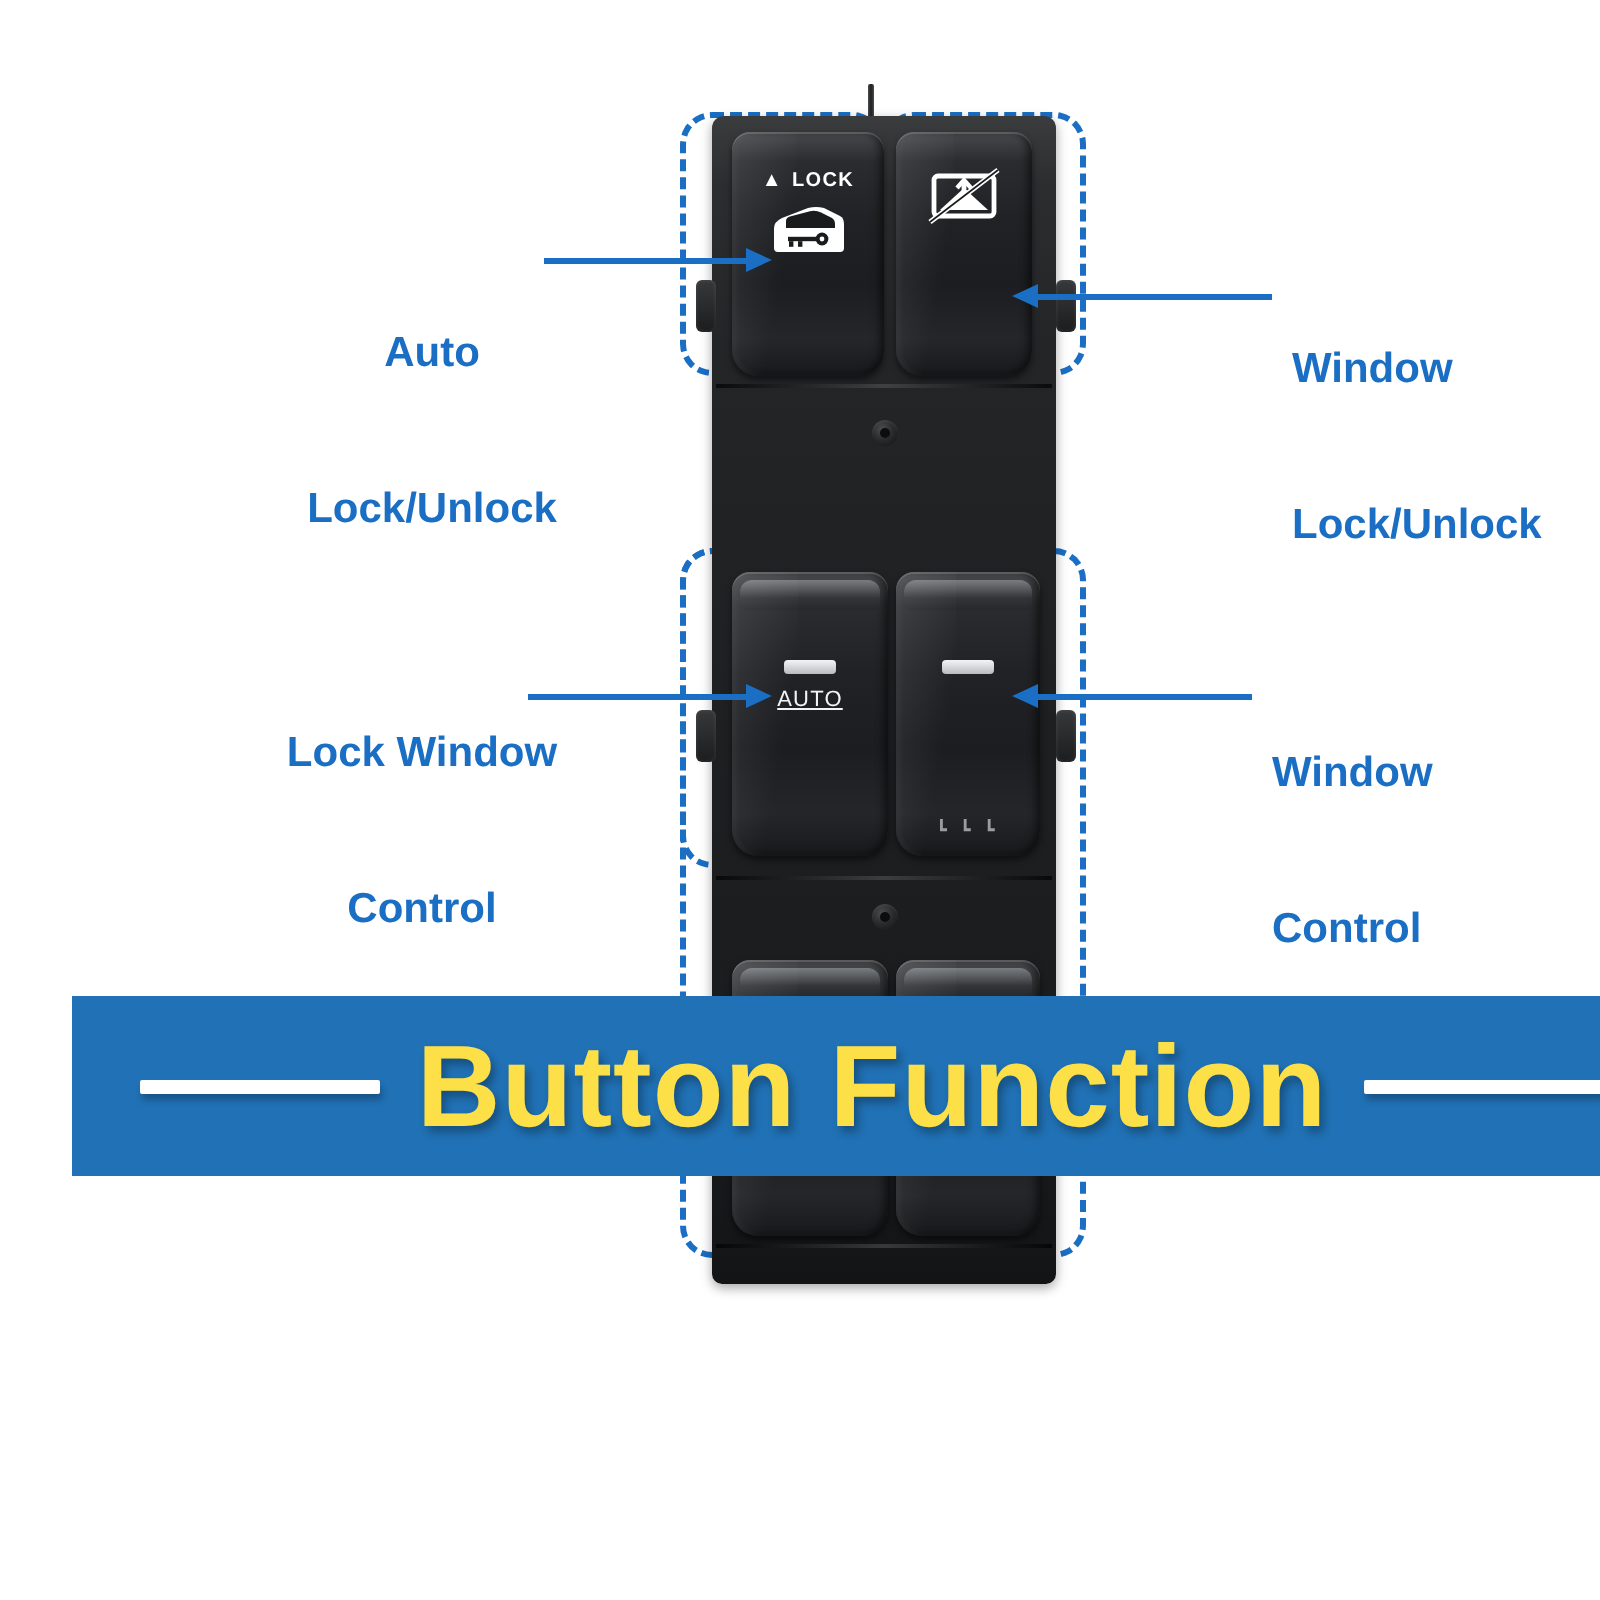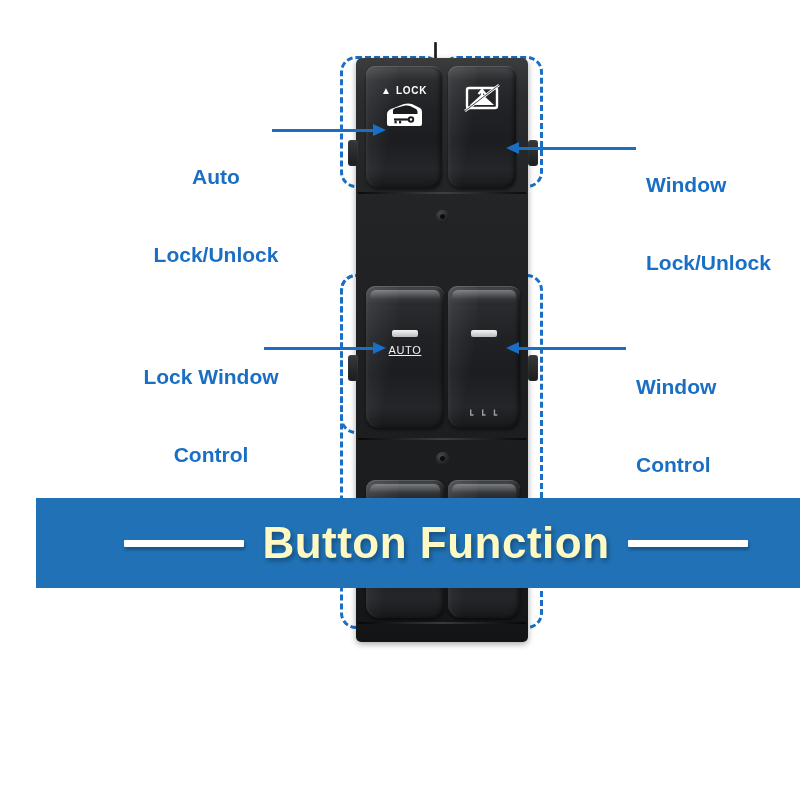--- a/index.html
+++ b/index.html
@@ -126,21 +126,21 @@
 
   
   .banner {
     position:absolute; left:0; bottom:0; width:800px; height:90px;
     background:#2071b5;
     display:flex; align-items:center; justify-content:center; gap:18px;
   }
   .banner .bdash { width:120px; height:7px; background:#fff; border-radius:1px;
      box-shadow: 1px 3px 3px rgba(0,0,0,.25); }
   .banner .btitle {
-    color:#fef9c3; font-weight:bold; font-size:44px; letter-spacing:.5px;
+    color:#fde047; font-weight:bold; font-size:58px; letter-spacing:.5px;
     font-family:"Liberation Sans", sans-serif;
     text-shadow: 2px 3px 4px rgba(0,0,0,.30);
     white-space:nowrap;
   }
 </style>
 </head>
 <body>
 
 <div id="stage">
 

